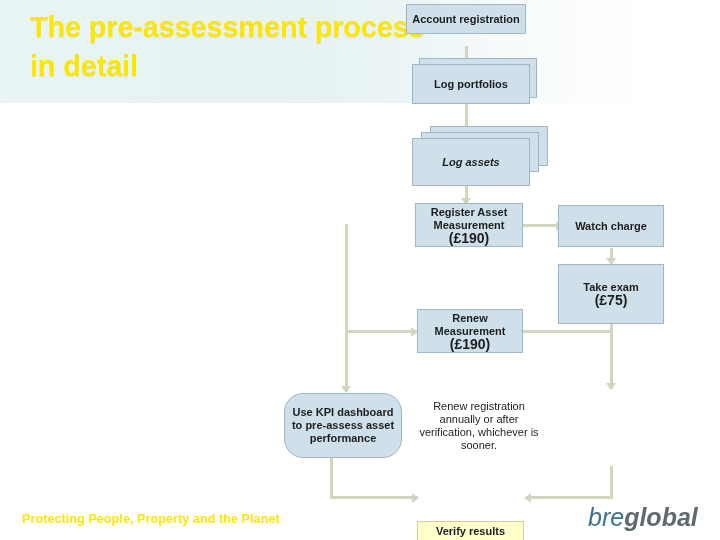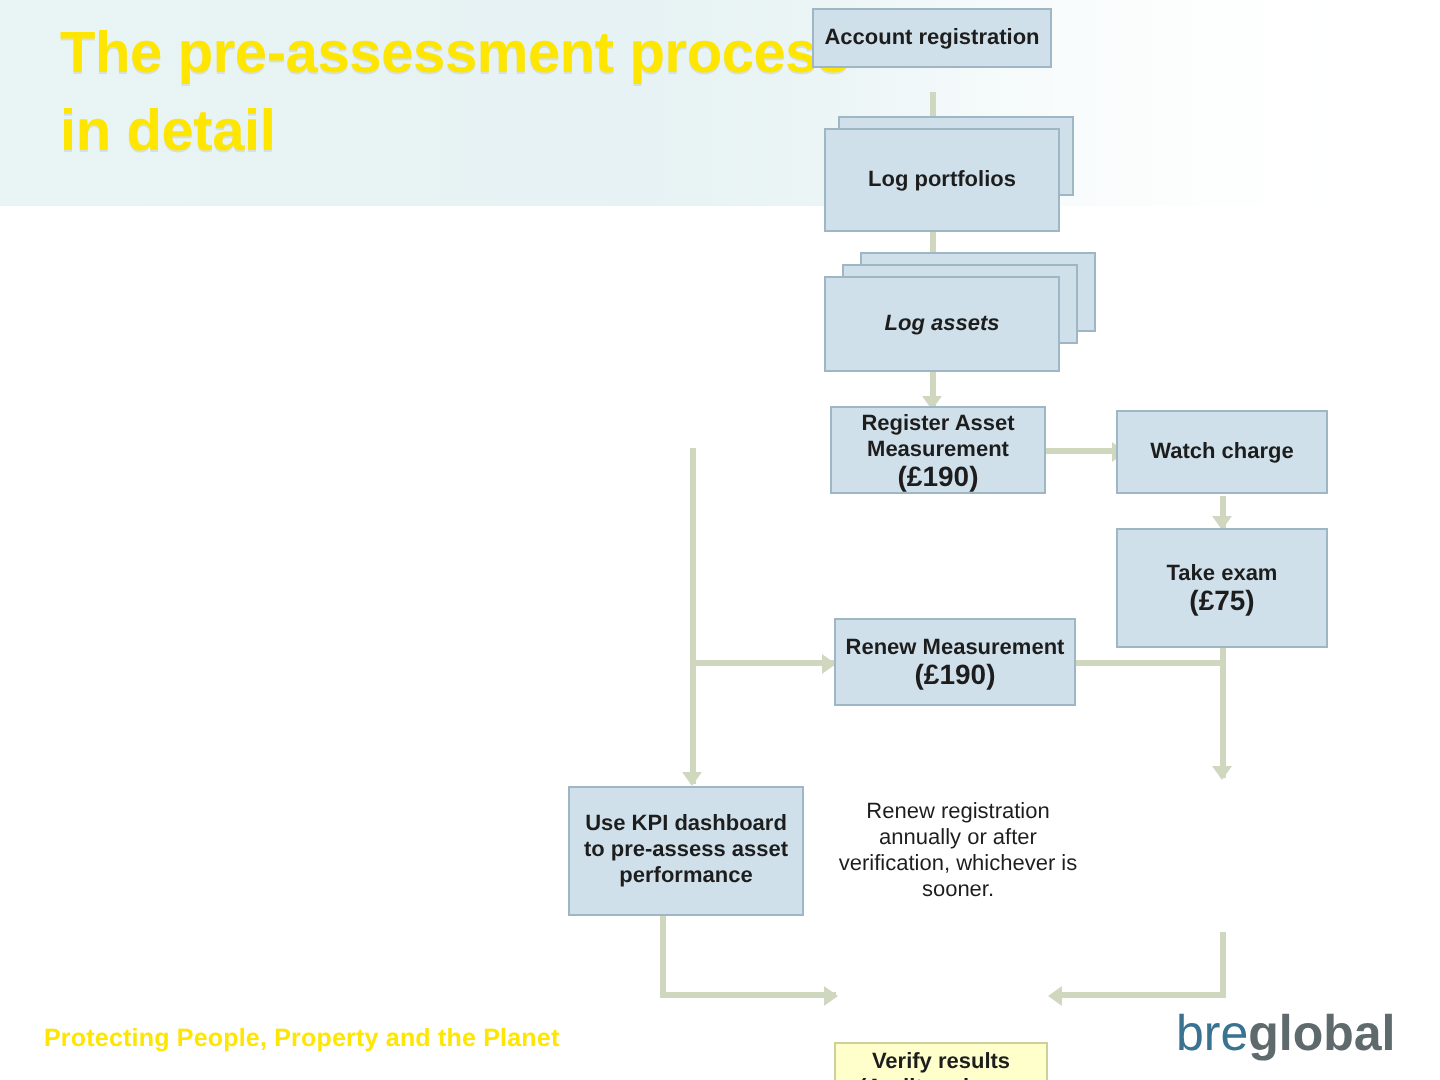--- a/index.html
+++ b/index.html
@@ -132,20 +132,21 @@
     letter-spacing: 0.1px;
   }
   .logo {
     position: absolute;
     left: 588px;
     top: 503px;
     font-size: 25px;
     line-height: 28px;
     color: #3a6f8f;
     font-weight: normal;
+    font-style: italic;
   }
   .logo .bre { color: #3a7391; }
   .logo .global { color: #5f6a6d; font-weight: bold; }
 </style>
 </head>
 <body>
 
 <div id="slide">
 
   <div class="header-band">
@@ -186,21 +187,21 @@
 
   <div class="line v" style="left:610px; top:466px; height:32px;"></div>
   <div class="line h" style="left:530px; top:496px; width:83px;"></div>
   <div class="arrow left" style="left:524px; top:493px;"></div>
 
   <div class="box" style="left:406px; top:4px; width:120px; height:30px;">
     <span class="inner">Account registration</span>
   </div>
 
   <div class="stack-layer" style="left:419px; top:58px; width:118px; height:40px;"></div>
-  <div class="box" style="left:412px; top:64px; width:118px; height:52px;">
+  <div class="box" style="left:412px; top:64px; width:118px; height:40px;">
     <span class="inner">Log portfolios</span>
   </div>
 
   <div class="stack-layer" style="left:430px; top:126px; width:118px; height:40px;"></div>
   <div class="stack-layer" style="left:421px; top:132px; width:118px; height:40px;"></div>
   <div class="box" style="left:412px; top:138px; width:118px; height:48px;font-style:italic;">
     <span class="inner">Log assets</span>
   </div>
 
   <div class="box" style="left:415px; top:203px; width:108px; height:44px;text-align:center;">
@@ -214,28 +215,28 @@
     <span class="inner">Watch charge</span>
   </div>
 
   <div class="box" style="left:558px; top:264px; width:106px; height:60px;">
     <span class="inner">
       <span>Take exam</span>
       <span class="sub">(£75)</span>
     </span>
   </div>
 
-  <div class="box" style="left:417px; top:309px; width:121px; height:44px;">
+  <div class="box" style="left:417px; top:309px; width:106px; height:44px;">
     <span class="inner">
       <span>Renew Measurement</span>
       <span class="sub">(£190)</span>
     </span>
   </div>
 
-  <div class="box" style="left:284px; top:393px; width:118px; height:65px;">
+  <div class="box" style="left:284px; top:393px; width:118px; height:65px;border-radius:19px;">
     <span class="inner">Use KPI dashboard to pre-assess asset performance</span>
   </div>
 
   <div class="box plain" style="left:414px; top:393px; width:130px; height:65px;">
     <span class="inner">Renew registration annually or after verification, whichever is sooner.</span>
   </div>
 
 
   <div class="box yellow" style="left:417px; top:473px; width:107px; height:47px;margin-top:48px;">
     <span class="inner">Verify results (Auditor charge paid offline)</span>

